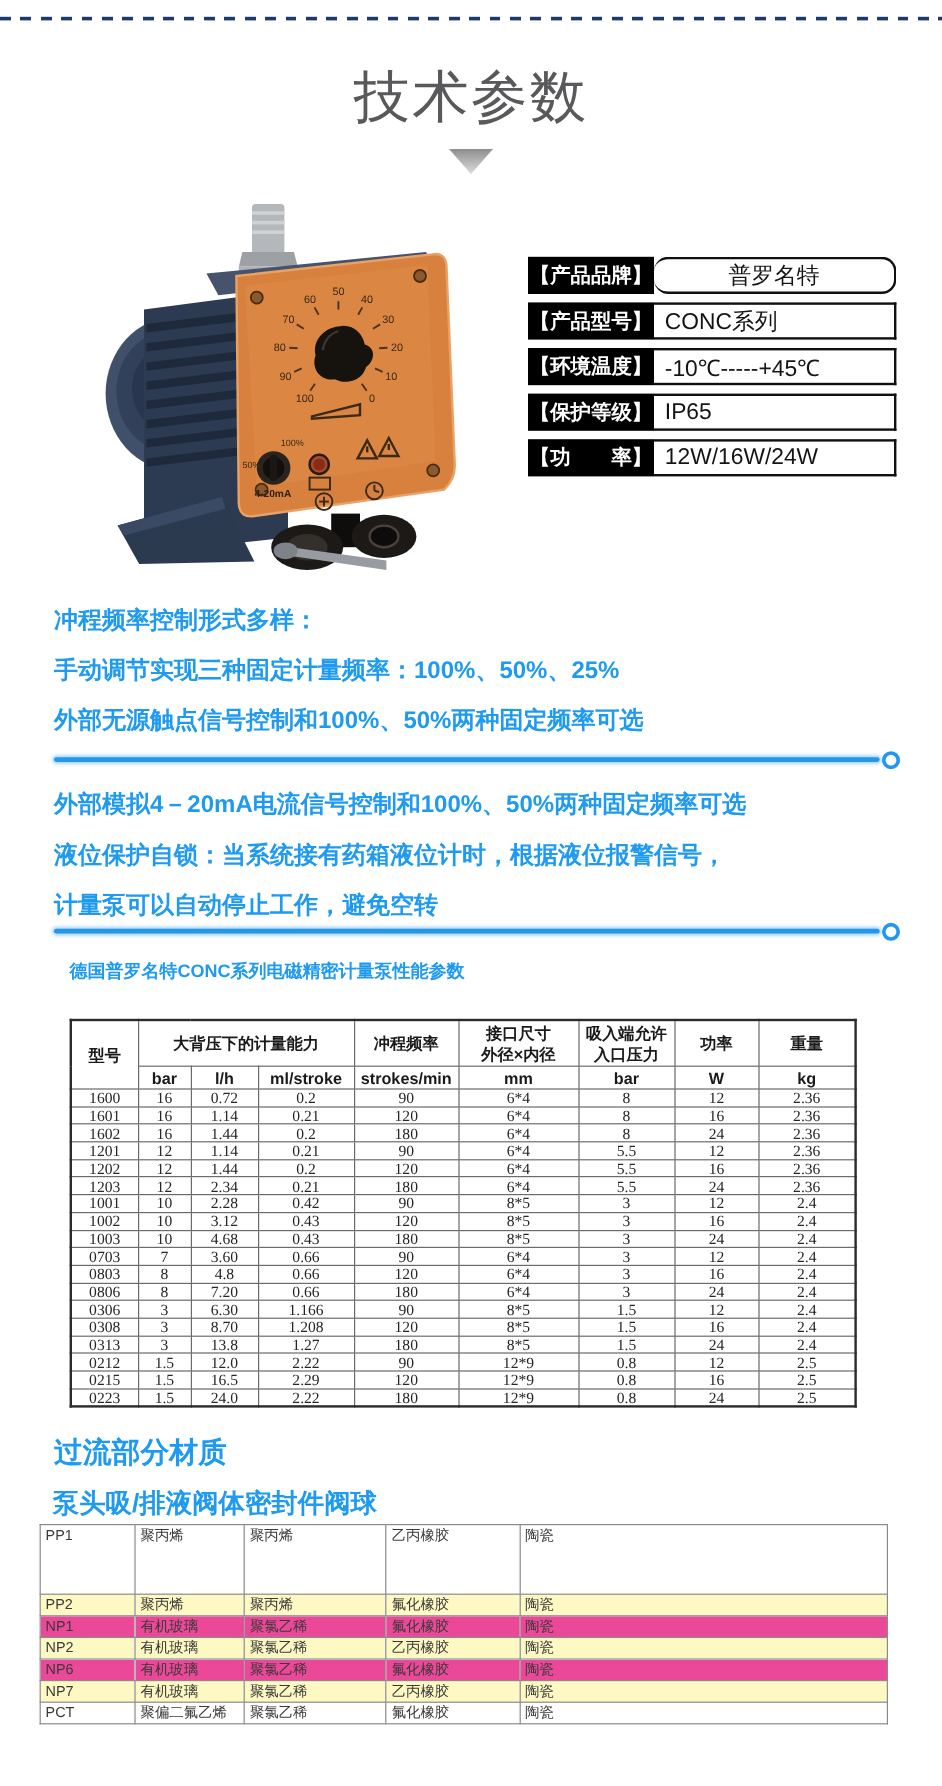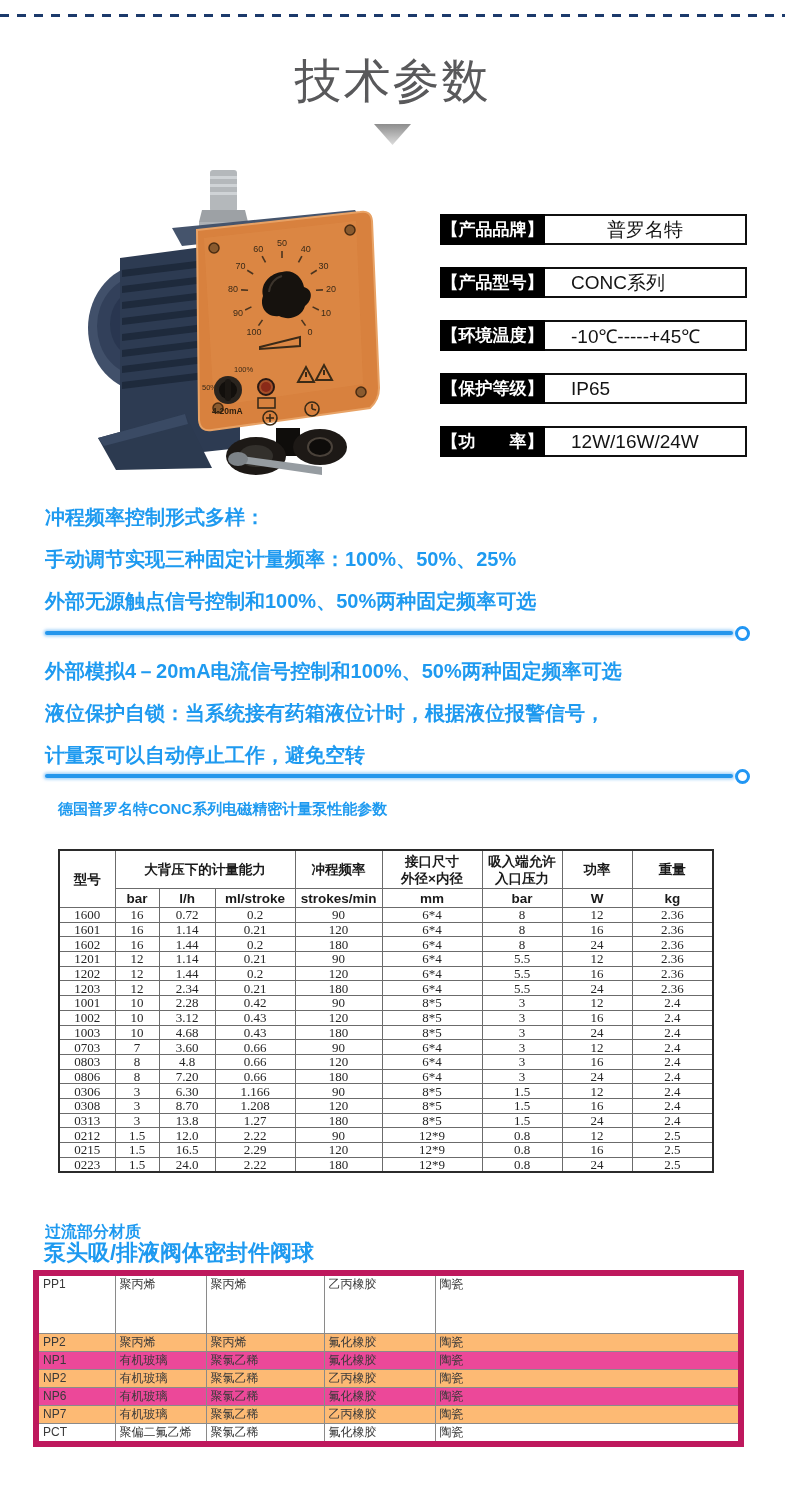--- a/index.html
+++ b/index.html
@@ -16,26 +16,26 @@
 
   .down-arrow{position:absolute;left:374px;top:124px;width:37px;height:21px;
     background:linear-gradient(#8d8d8d,#dcdcdc);
     clip-path:polygon(0 0,100% 0,50% 100%);}
 
   
   .photo{position:absolute;left:60px;top:166px;width:372px;height:310px;}
 
   
   .spec-list{position:absolute;left:440px;top:214px;width:307px;}
-  .spec-row{display:flex;height:31px;margin-bottom:22px;}
+  .spec-row{display:flex;height:31px;margin-bottom:7px;}
   .spec-label{width:105px;background:#000;color:#fff;font-size:17px;font-weight:bold;
     display:flex;align-items:center;justify-content:center;white-space:nowrap;}
   .spec-value{flex:1;border:2px solid #101010;border-left:none;font-size:19px;color:#141414;
-    display:flex;align-items:center;padding-left:26px;background:#fff;white-space:nowrap;}
-  .spec-row:nth-child(1) .spec-value{justify-content:center;padding-left:0;}
+    display:flex;align-items:center;padding-left:9px;background:#fff;white-space:nowrap;}
+  .spec-row:nth-child(1) .spec-value{justify-content:center;padding-left:0;border-radius:12px;}
 
   
   .features{position:absolute;left:45px;color:#1e9af0;font-size:20px;font-weight:600;}
   .features p{margin:0;line-height:42px;white-space:nowrap;}
   #features-1{top:496px;}
   #features-2{top:650px;}
 
   
   .divider{position:absolute;left:45px;width:705px;height:15px;}
   .divider .line{position:absolute;left:0;right:17px;top:5px;height:4px;border-radius:3px;
@@ -50,29 +50,29 @@
   .perf-table{position:absolute;left:58px;top:849px;border-collapse:collapse;table-layout:fixed;
     width:654px;text-align:center;color:#333;}
   .perf-table th,.perf-table td{border:1px solid #6b6b6b;padding:0 2px;overflow:hidden;}
   .perf-table{border:2px solid #2b2b2b;}
   .perf-table thead th{font-size:13.5px;font-weight:bold;color:#1a1a1a;white-space:pre-line;line-height:17px;}
   .perf-table thead tr:nth-child(1) th{height:37px;}
   .perf-table thead tr:nth-child(2) th{height:18px;}
   .perf-table tbody td{font-family:"Liberation Serif", serif;font-size:13px;height:13.7px;line-height:13px;color:#262626;}
 
   
-  .mat-h1{position:absolute;left:45px;top:1194px;font-size:16px;font-weight:bold;color:#1e9af0;margin-top:28px;}
+  .mat-h1{position:absolute;left:45px;top:1194px;font-size:24px;font-weight:bold;color:#1e9af0;}
   .mat-h2{position:absolute;left:44px;top:1238px;font-size:22px;font-weight:bold;color:#1e9af0;}
   .mat-table{position:absolute;left:33px;top:1270px;border-collapse:collapse;table-layout:fixed;
     width:707px;color:#3a3a3a;font-size:12px;}
-  .mat-table{border:6px solid #be185d;}
+  .mat-table{border:1px solid #be185d;}
   .mat-table td{border:1px solid #8a8a8a;padding:1px 0 0 4px;vertical-align:top;line-height:15px;white-space:nowrap;overflow:hidden;}
   .mat-table tr.tall td{height:56px;}
   .mat-table tr.slim td{height:16px;}
-  .mat-table tr.bg-yellow{background:#fdba74;}
+  .mat-table tr.bg-yellow{background:#fef9c3;}
   .mat-table tr.bg-blue{background:#ec4899;}
   .mat-table tr.bg-white{background:#ffffff;}
 </style>
 </head>
 <body>
 
 <div id="page">
 
   <div class="dash-top"></div>
 

